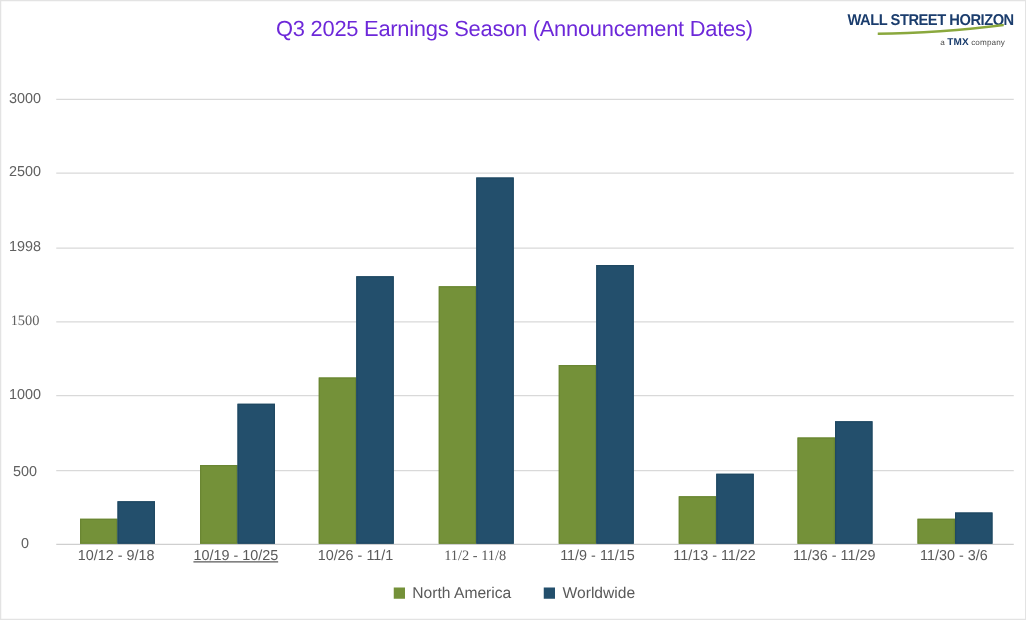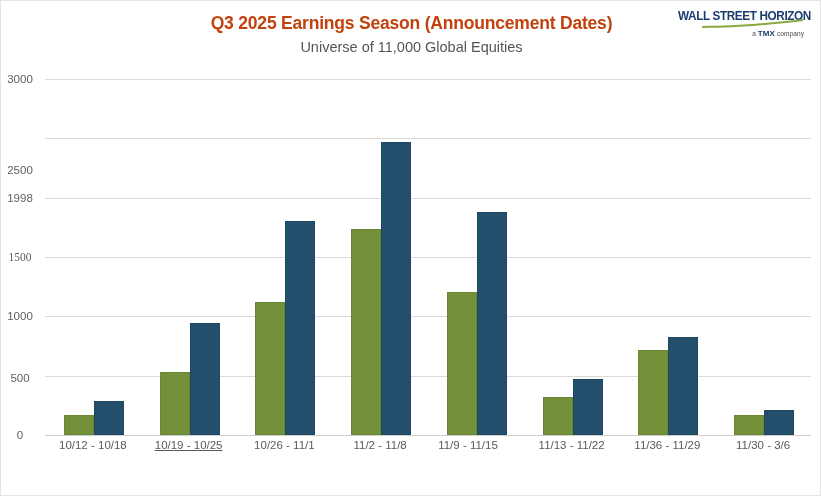--- a/index.html
+++ b/index.html
@@ -29,22 +29,22 @@
     width: 821px;
     height: 62px;
   }
   #chart-title {
     position: absolute;
     left: 0;
     top: 12px;
     width: 821px;
     text-align: center;
     font-size: 17.5px;
-    font-weight: bold;
-    color: #c2410c;
+    font-weight: normal;
+    color: #6d28d9;
     letter-spacing: -0.2px;
   }
   #chart-subtitle {
     position: absolute;
     left: 0;
     top: 38px;
     width: 821px;
     text-align: center;
     font-size: 14.5px;
     font-weight: normal;
@@ -203,40 +203,39 @@
     color: #5a5a5a;
   }
 </style>
 </head>
 <body>
 
 <div id="chart-card">
 
   <div id="header">
     <div id="chart-title">Q3 2025 Earnings Season (Announcement Dates)</div>
-    <div id="chart-subtitle">Universe of 11,000 Global Equities</div>
   </div>
 
   <div id="logo">
     <div id="logo-wordmark">WALL STREET HORIZON</div>
     <svg id="logo-swoosh" viewBox="0 0 102 9">
       <path d="M0 7 C 30 7, 70 4, 101 0 L 101 2 C 70 6, 30 9, 0 9 Z" fill="#8aa83d"></path>
     </svg>
     <div id="logo-tagline">
       <span>a </span><span class="tmx-mark">TMX</span><span> company</span>
     </div>
   </div>
 
   <div id="ytick-labels">
       <div class="ytick-label" style="top: 356px;">0</div>
       <div class="ytick-label" style="top: 299px; padding-left: 24px;">500</div>
       <div class="ytick-label" style="top: 237.333px;">1000</div>
       <div class="ytick-label" style="top: 178px; font-family: Liberation Serif, serif;">1500</div>
       <div class="ytick-label" style="top: 118.667px;">1998</div>
-      <div class="ytick-label" style="top: 59.3333px; margin-top: 32px;">2500</div>
+      <div class="ytick-label" style="top: 59.3333px;">2500</div>
       <div class="ytick-label" style="top: 0px;">3000</div>
     </div>
   <div id="plot">
       <div class="gridline baseline" style="top: 356px;"></div>
       <div class="gridline" style="top: 296.667px;"></div>
       <div class="gridline" style="top: 237.333px;"></div>
       <div class="gridline" style="top: 178px;"></div>
       <div class="gridline" style="top: 118.667px;"></div>
       <div class="gridline" style="top: 59.3333px;"></div>
       <div class="gridline" style="top: 0px;"></div>
@@ -269,24 +268,34 @@
       <div class="bar-group" style="left: 574.5px; width: 95.75px;">
         <div class="bar series-na" title="North America 11/23 - 11/29: 700" style="height: 83.0667px; left: 18.875px;"></div>
         <div class="bar series-ww" title="Worldwide 11/23 - 11/29: 810" style="height: 96.12px; left: 48.875px;"></div>
       </div>
       <div class="bar-group" style="left: 670.25px; width: 95.75px;">
         <div class="bar series-na" title="North America 11/30 - 12/6: 155" style="height: 18.3933px; left: 18.875px;"></div>
         <div class="bar series-ww" title="Worldwide 11/30 - 12/6: 190" style="height: 22.5467px; left: 48.875px;"></div>
       </div>
     </div>
   <div id="xaxis">
-      <div class="xtick-label" style="left: 47.875px;">10/12 - 10/18</div>
+      <div class="xtick-label" style="left: 47.875px;">10/12 - 9/18</div>
       <div class="xtick-label" style="left: 143.625px; text-decoration: underline;">10/19 - 10/25</div>
       <div class="xtick-label" style="left: 239.375px;">10/26 - 11/1</div>
-      <div class="xtick-label" style="left: 335.125px;">11/2 - 11/8</div>
-      <div class="xtick-label" style="left: 423px;">11/9 - 11/15</div>
+      <div class="xtick-label" style="left: 335.125px; font-family: Liberation Serif, serif;">11/2 - 11/8</div>
+      <div class="xtick-label" style="left: 433px;">11/9 - 11/15</div>
       <div class="xtick-label" style="left: 526.625px;">11/13 - 11/22</div>
       <div class="xtick-label" style="left: 622.375px;">11/36 - 11/29</div>
       <div class="xtick-label" style="left: 718.125px;">11/30 - 3/6</div>
     </div>
 
+  <div id="legend">
+      <div class="legend-item">
+        <span class="legend-swatch series-na"></span>
+        <span class="legend-label">North America</span>
+      </div>
+      <div class="legend-item">
+        <span class="legend-swatch series-ww"></span>
+        <span class="legend-label">Worldwide</span>
+      </div>
+    </div>
 
 </div>
 
 </body></html>

